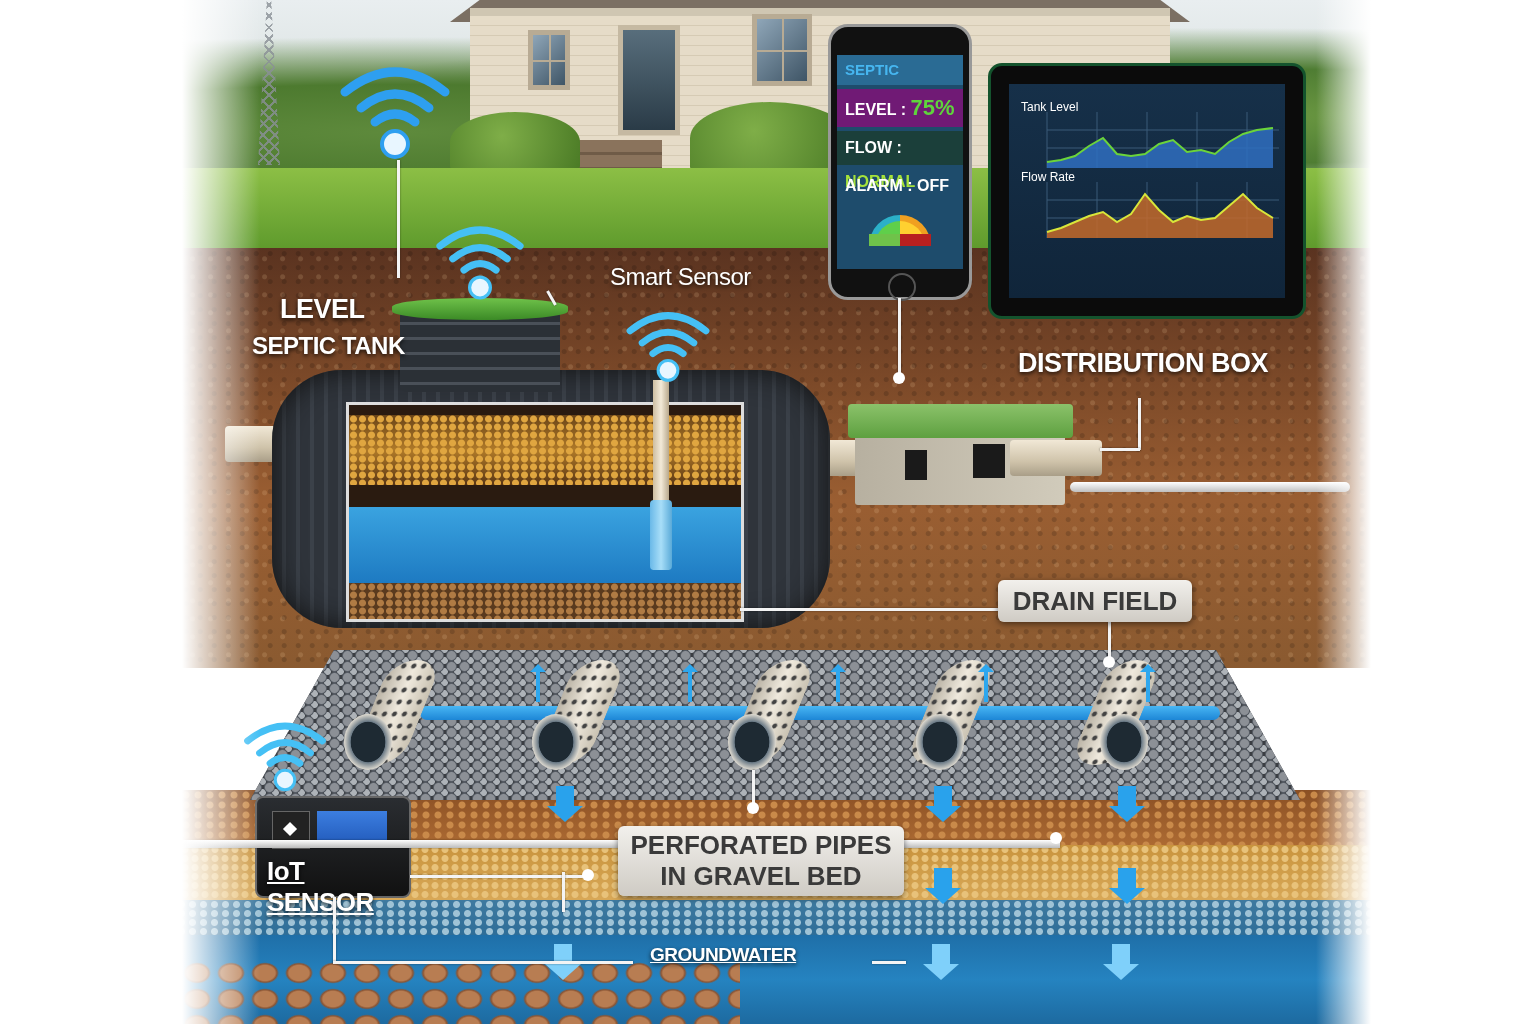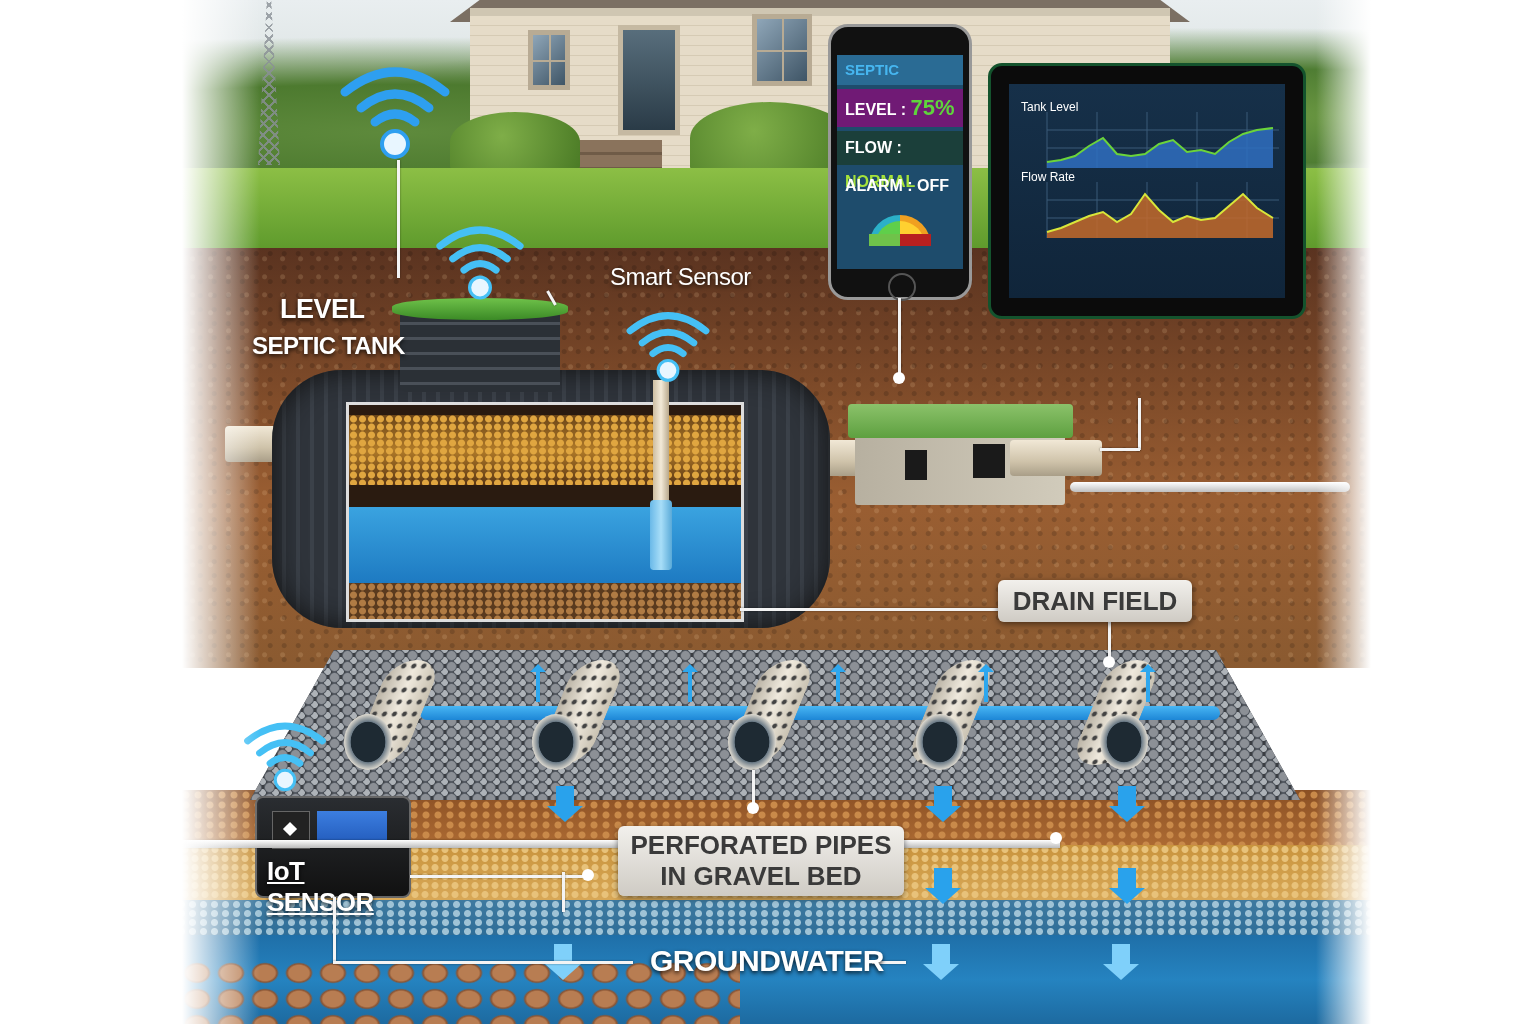--- a/index.html
+++ b/index.html
@@ -287,22 +287,23 @@
   <div class="dot" style="left:582px;top:869px;"></div>
   <div class="line" style="left:562px;top:872px;width:3px;height:40px;"></div>
   <div class="line" style="left:333px;top:897px;width:3px;height:66px;"></div>
   <div class="line" style="left:333px;top:961px;width:300px;height:3px;"></div>
   <div class="line" style="left:872px;top:961px;width:34px;height:3px;"></div>
   <div class="line" style="left:550px;top:290px;width:3px;height:16px;transform:rotate(-30deg);"></div>
 
   <div class="lbl" style="left:280px;top:294px;font-size:27px;">LEVEL</div>
   <div class="lbl" style="left:252px;top:332px;font-size:24px;">SEPTIC TANK</div>
   <div class="lbl" style="left:610px;top:263px;font-size:24px;font-weight:normal;">Smart Sensor</div>
+  <div class="lbl" style="left:1018px;top:348px;font-size:27px;">DISTRIBUTION BOX</div>
   <div class="plate" style="left:618px;top:826px;width:286px;height:70px;font-size:26px;line-height:31px;padding-top:4px;box-sizing:border-box;">
     <div>PERFORATED PIPES</div>
     <div>IN GRAVEL BED</div>
   </div>
   <div class="plate" style="left:998px;top:580px;width:194px;height:42px;line-height:42px;font-size:26px;">DRAIN FIELD</div>
-  <div class="lbl" style="left:650px;top:944px;font-size:30px;">GROUNDWATER</div>
+  <div class="lbl" style="left:650px;top:944px;font-size:19px;text-decoration:underline;">GROUNDWATER</div>
 
   <div class="fade-l"></div>
   <div class="fade-r"></div>
 </div>
 
 </body></html>

